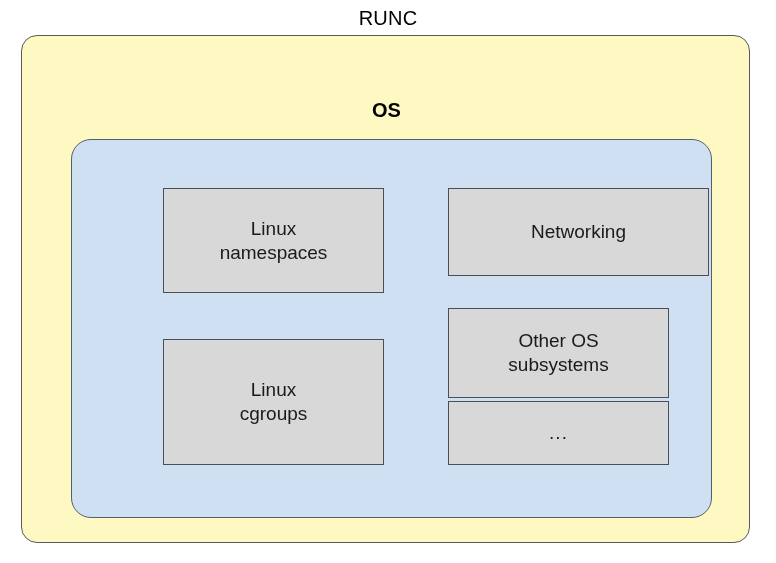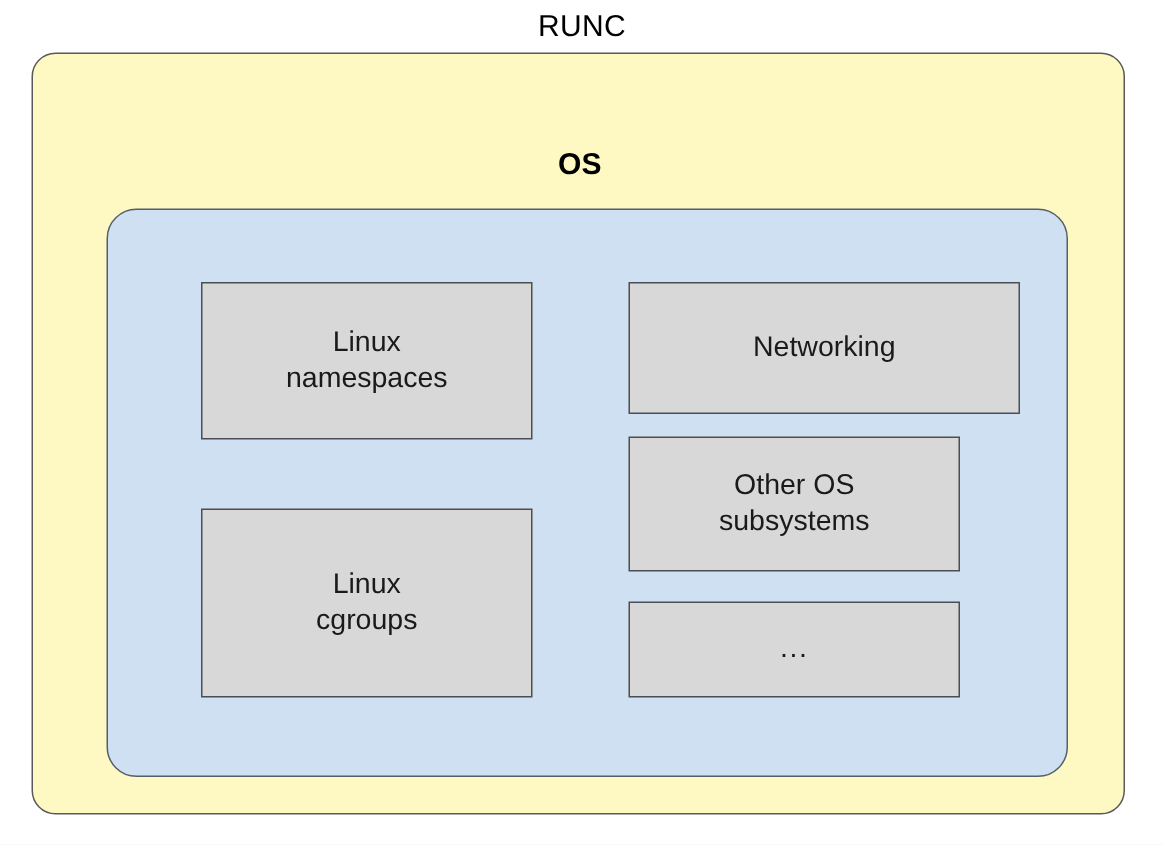--- a/index.html
+++ b/index.html
@@ -76,36 +76,37 @@
   
   .sub-box {
     position: absolute;
     box-sizing: border-box;
     background: #d8d8d8;
     border: 1.8px solid #4a4f57;
     display: flex;
     align-items: center;
     justify-content: center;
     text-align: center;
+    margin-left: 29px;
   }
   .sub-box .sub-label {
     font-size: 19px;
     line-height: 24px;
     color: #1a1a1a;
     white-space: pre-line;
     padding: 0 6px;
   }
 
   
   .box-namespaces { left: 62px;  top: 48px;  width: 221px; height: 105px; }
   .box-cgroups    { left: 62px;  top: 199px; width: 221px; height: 126px; }
 
   
   .box-networking { left: 347px; top: 48px;  width: 261px; height: 88px;  }
-  .box-othersub   { left: 347px; top: 151px; width: 221px; height: 90px;  }
+  .box-othersub   { left: 347px; top: 168px; width: 221px; height: 90px;  }
   .box-ellipsis   { left: 347px; top: 261px; width: 221px; height: 64px;  }
 
   .box-ellipsis .sub-label {
     font-size: 19px;
     letter-spacing: 1px;
   }
 </style>
 </head>
 <body>
 

